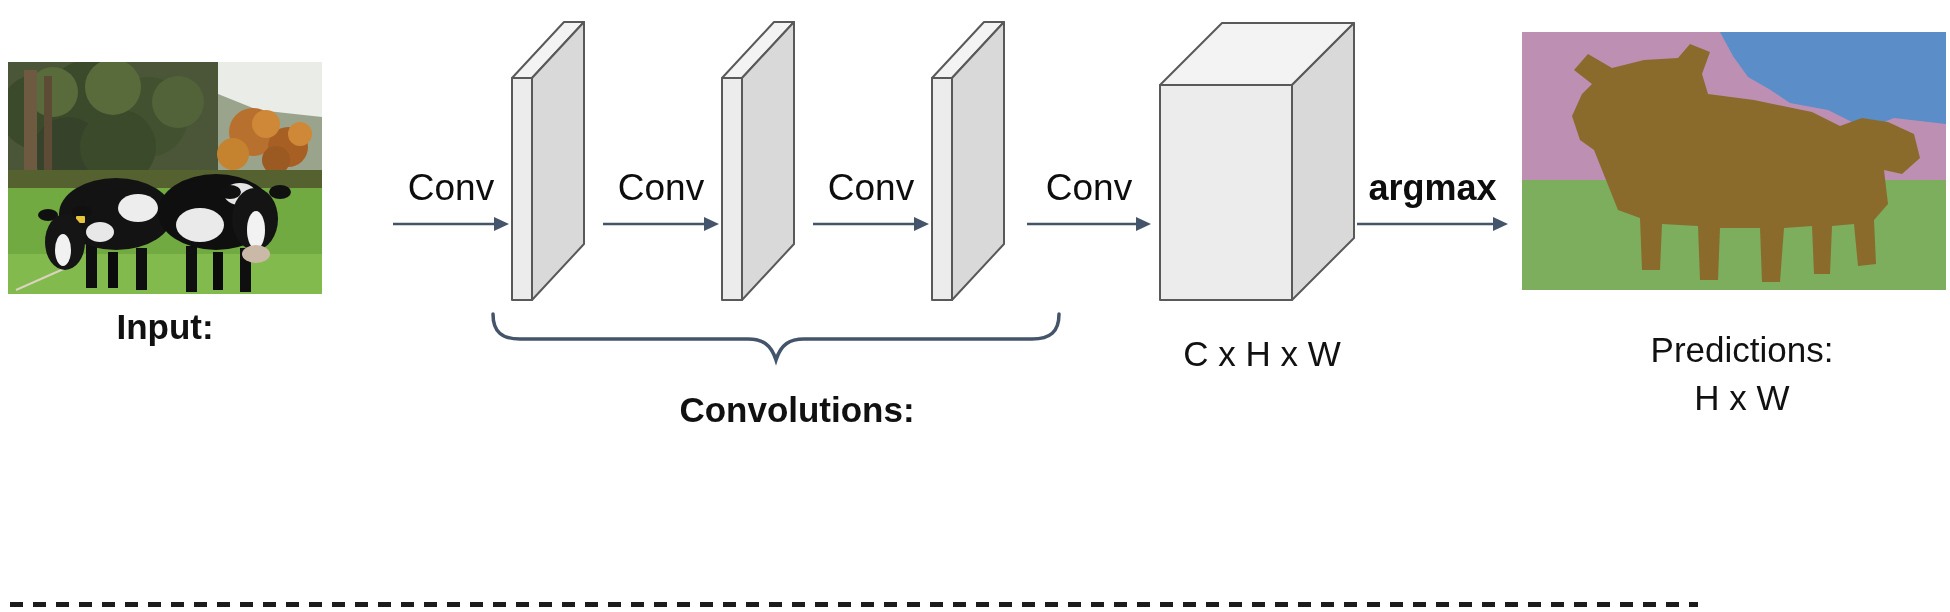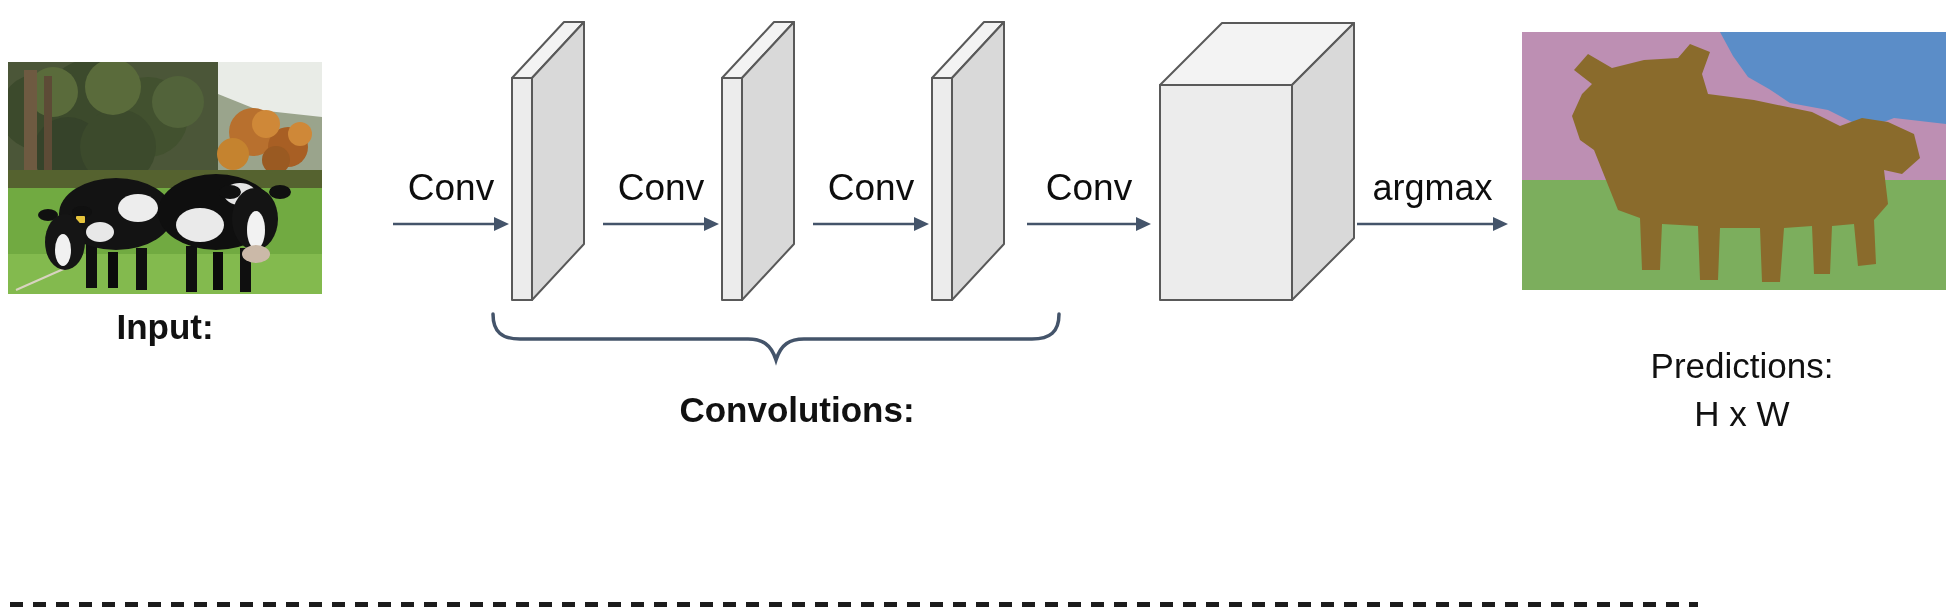--- a/index.html
+++ b/index.html
@@ -105,21 +105,21 @@
   </div>
 
   <div class="conv-group" style="left:1025px;width:128px;">
     <div class="conv-text">Conv</div>
     <svg class="arrow-svg" width="128" height="18" viewBox="0 0 128 18">
       <line x1="2" y1="9" x2="111" y2="9" stroke="var(--arrow,#44546a)" stroke-width="2.6"></line>
       <polygon points="111,2 126,9 111,16" fill="var(--arrow,#44546a)"></polygon>
     </svg>
   </div>
 
-  <div class="conv-group" style="left:1355px;width:155px;">
+  <div class="conv-group" style="left:1355px;width:155px;font-weight:bold;">
     <div class="conv-text" style="font-size:36px;">argmax</div>
     <svg class="arrow-svg" width="155" height="18" viewBox="0 0 155 18">
       <line x1="2" y1="9" x2="138" y2="9" stroke="var(--arrow,#44546a)" stroke-width="2.6"></line>
       <polygon points="138,2 153,9 138,16" fill="var(--arrow,#44546a)"></polygon>
     </svg>
   </div>
 
   <svg class="abs" style="left:490px;top:10px;" width="880" height="302" viewBox="0 0 880 302" stroke="var(--shape-outline,#595959)" stroke-width="2" stroke-linejoin="round">
     <g>
       <polygon points="22,68 74,12 94,12 42,68" fill="var(--slab-top,#f3f3f3)"></polygon>
@@ -145,31 +145,32 @@
 
   <svg class="abs" style="left:486px;top:310px;" width="580" height="62" viewBox="0 0 580 62">
     <path d="M7,4 C7,22 16,29 34,29 L262,29 C276,29 285,34 290,50 C295,34 304,29 318,29 L546,29 C564,29 573,22 573,4" fill="none" stroke="var(--brace,#44546a)" stroke-width="3.5" stroke-linecap="round"></path>
   </svg>
 
   <div class="caption" style="left:597px;top:386px;width:400px;font-weight:bold;">
     <div>Convolutions:</div>
   </div>
 
   <div class="caption" style="left:1112px;top:330px;width:300px;">
+    <div>C x H x W</div>
   </div>
 
   <figure class="abs" style="left:1522px;top:32px;width:424px;height:258px;">
     <svg width="424" height="258" viewBox="0 0 424 258">
       <rect x="0" y="0" width="424" height="152" fill="var(--seg-tree-pink,#bd8fb3)"></rect>
       <polygon points="198,0 424,0 424,92 372,86 344,97 306,78 268,71 247,57 226,45 211,24" fill="var(--seg-sky-blue,#5b8dc8)"></polygon>
       <rect x="0" y="148" width="424" height="110" fill="var(--seg-grass-green,#7cae5d)"></rect>
       <path d="M70,52 L52,38 L66,22 L90,36 L122,28 L156,26 L168,12 L188,20 L180,42 L186,62 L232,68 L290,80 L318,94 L340,86 L366,90 L392,102 L398,126 L380,142 L362,138 L366,172 L352,188 L354,232 L336,234 L332,192 L310,194 L308,242 L292,242 L290,194 L262,196 L258,250 L240,250 L238,196 L198,196 L196,248 L178,248 L176,194 L140,192 L138,238 L120,238 L118,186 L96,178 L84,148 L72,118 L58,108 L50,84 L60,62 Z" fill="var(--seg-cow-brown,#8a6b2c)"></path>
     </svg>
   </figure>
 
-  <div class="caption" style="left:1592px;top:342px;width:300px;text-align:center;">
+  <div class="caption" style="left:1592px;top:326px;width:300px;text-align:center;">
     <div>Predictions:</div>
     <div>H x W</div>
   </div>
 
   <div class="bottom-dashes"></div>
 
 </div>
 
 </body></html>

